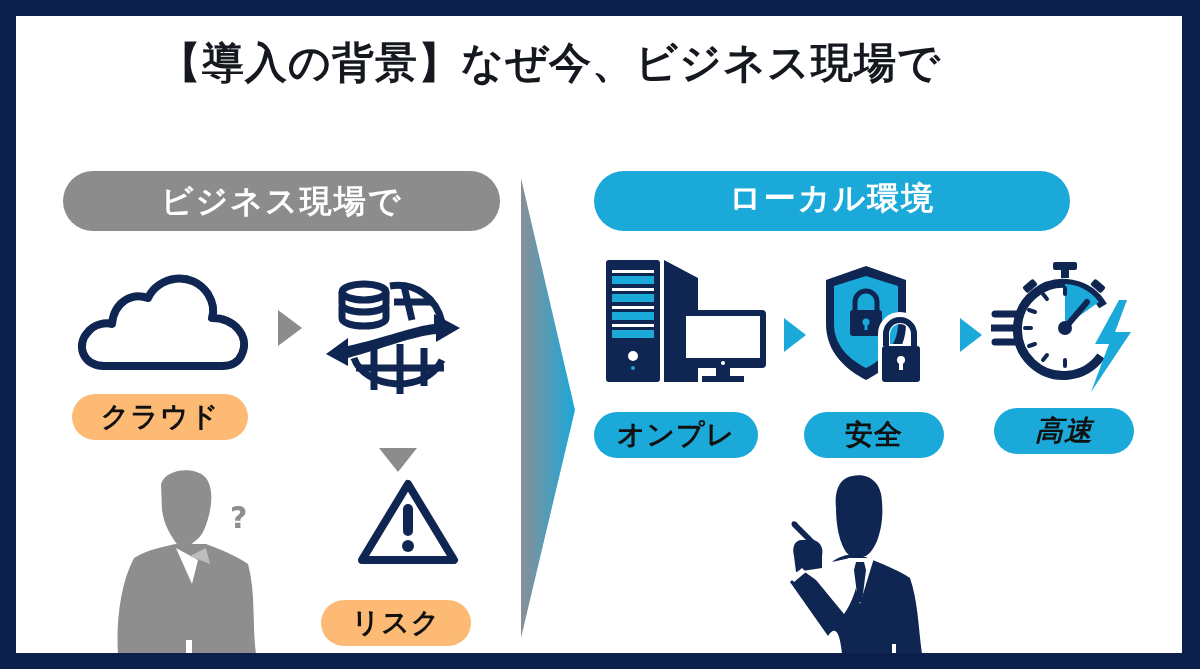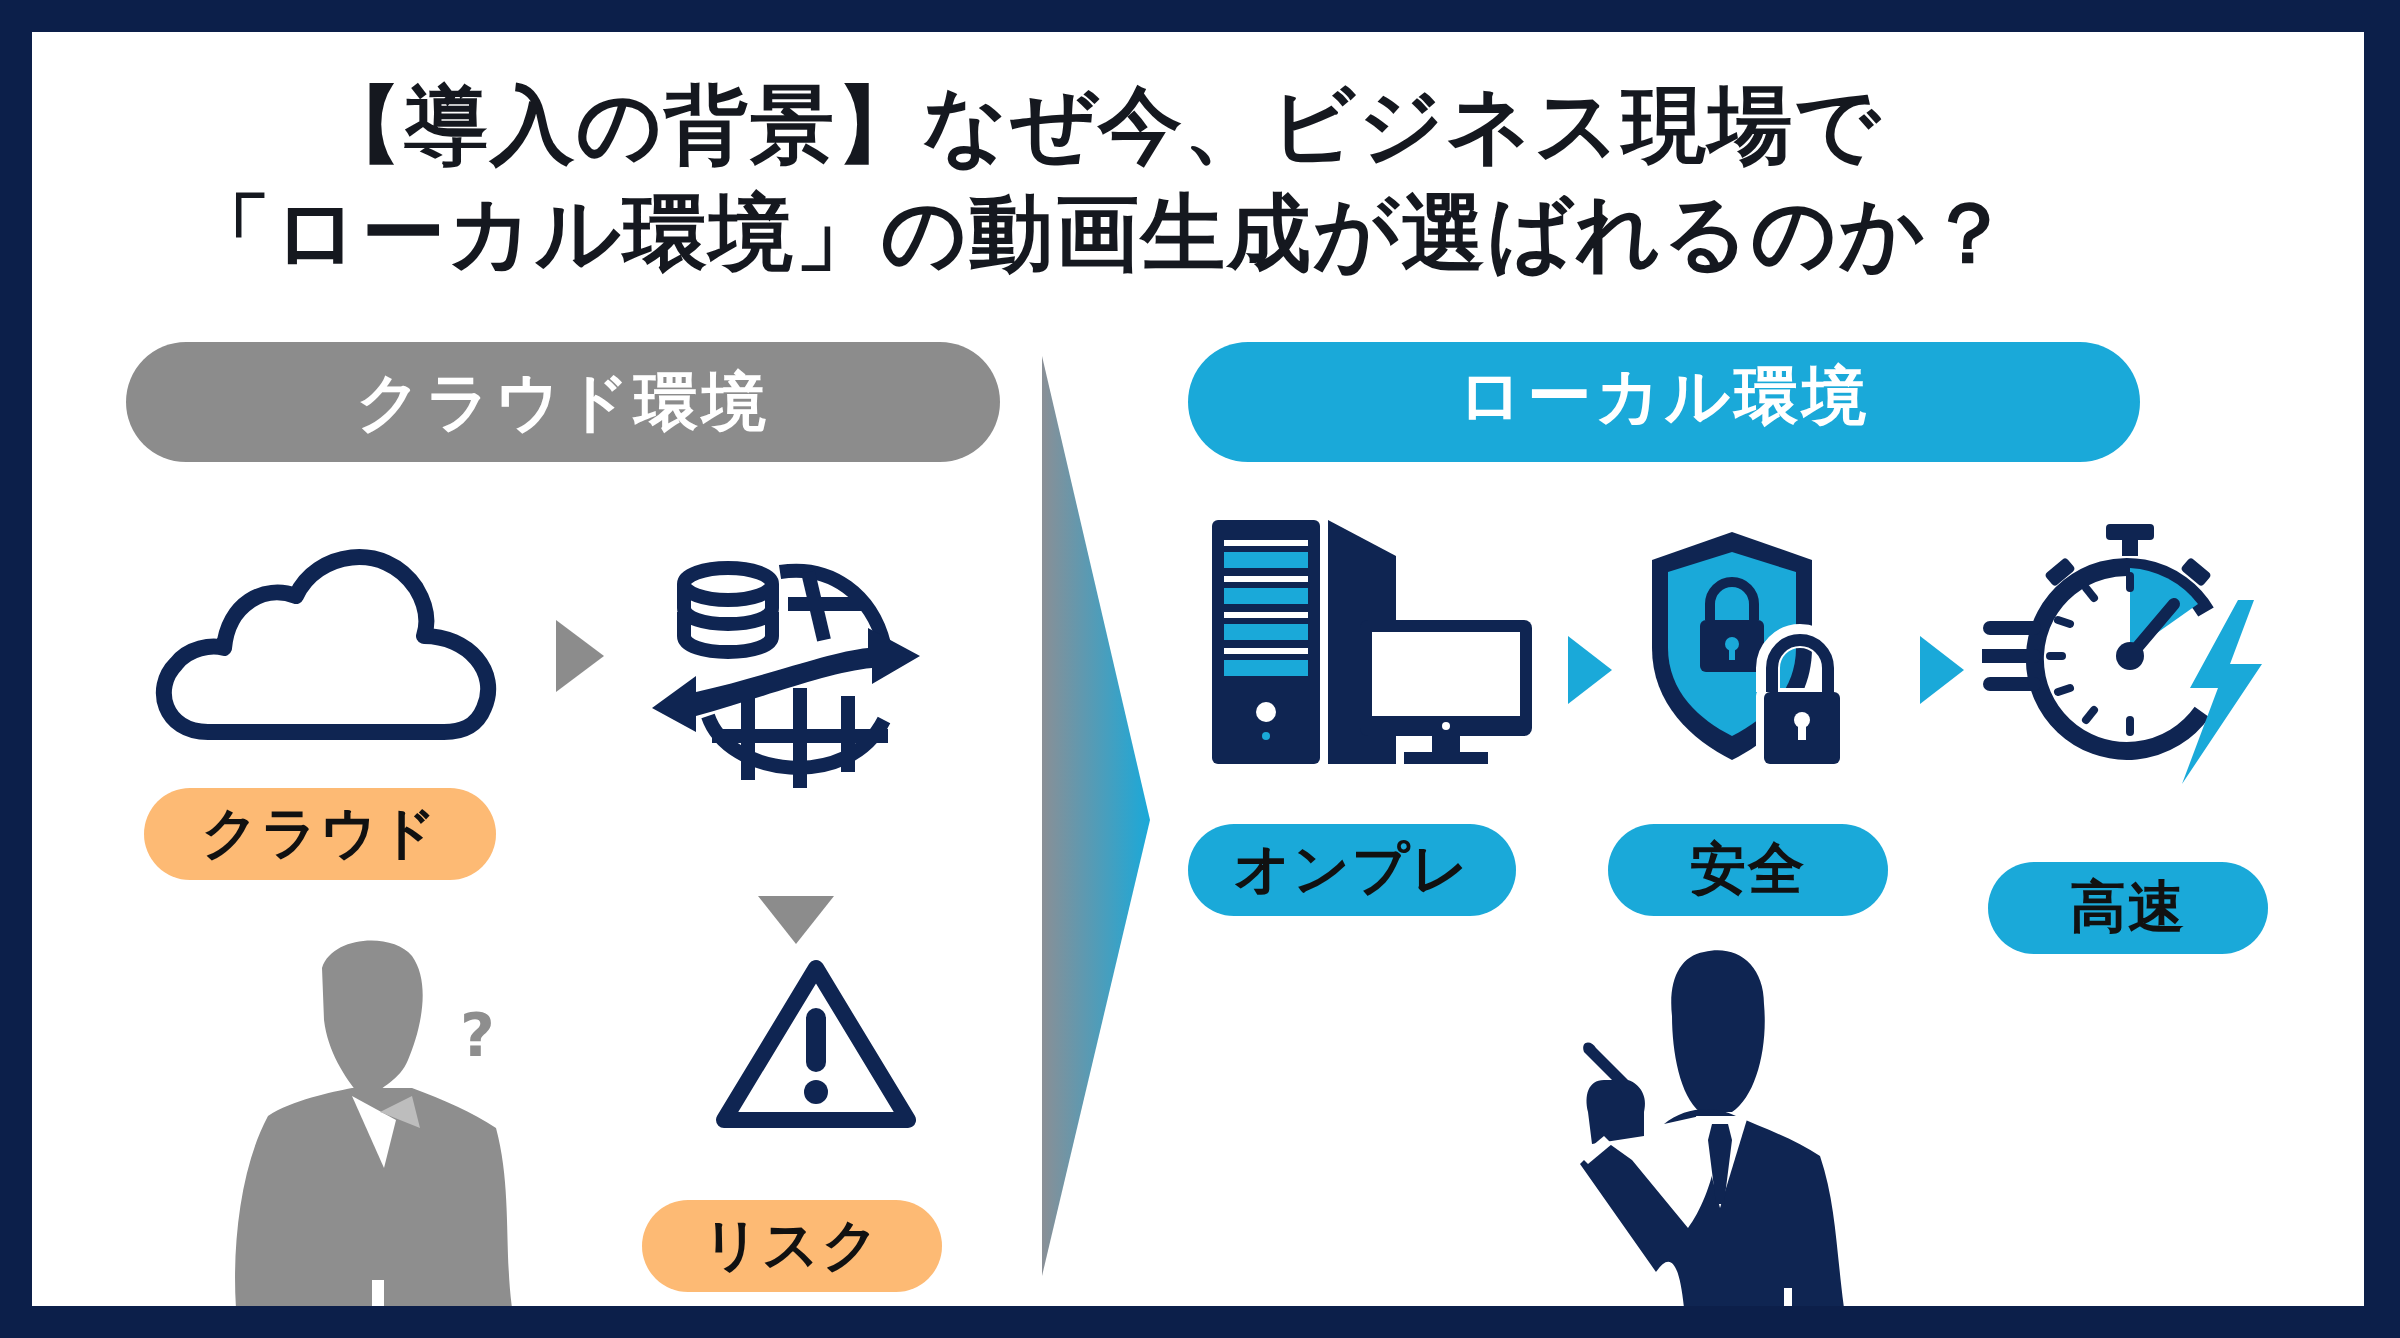--- a/index.html
+++ b/index.html
@@ -23,24 +23,23 @@
   .divider-arrow { position: absolute; left: 505px; top: 162px; }
 </style>
 </head>
 <body>
 
 <div class="frame">
   <div class="panel">
 
     <div class="title">
       <div>【導入の背景】なぜ今、ビジネス現場で</div>
-      <div>「ローカル環境」の動画生成が選ばれるのか？</div>
-    </div>
-
-    <div class="pill-header pill-cloud">クラウド環境</div>
+    </div>
+
+    <div class="pill-header pill-cloud">ビジネス現場で</div>
 
     <div class="icon" style="left:58px; top:250px;">
       <svg width="180" height="110" viewBox="0 0 180 110">
         <path d="M30 100 C8 100 2 78 14 66 C20 58 32 56 38 58 C40 36 58 26 74 32 C84 10 118 4 134 28 C140 38 140 46 138 52 C160 52 176 70 168 88 C164 98 156 100 148 100 Z" fill="#fff" stroke="#0f2552" stroke-width="8" stroke-linejoin="round"></path>
       </svg>
     </div>
 
     <div class="icon" style="left:262px; top:294px;">
       <svg width="24" height="36">
           <polygon points="0,0 24,18 0,36" fill="#8c8c8c"></polygon>
@@ -186,21 +185,21 @@
           <line x1="4" y1="52" x2="26" y2="52"></line>
           <line x1="0" y1="66" x2="26" y2="66"></line>
           <line x1="4" y1="80" x2="26" y2="80"></line>
         </g>
         <polygon points="128,38 104,82 118,82 100,130 140,70 124,70 136,38" fill="#1aa9d9"></polygon>
       </svg>
     </div>
 
     <div class="label-pill blue-pill" style="left:578px; top:380px; width:164px;">オンプレ</div>
     <div class="label-pill blue-pill" style="left:788px; top:380px; width:140px;">安全</div>
-    <div class="label-pill blue-pill" style="left:978px; top:399px; width:140px;">高速</div>
+    <div class="label-pill blue-pill" style="left:978px; top:376px; width:140px;font-style:italic;">高速</div>
 
     <div class="icon" style="left:716px; top:458px;">
       <svg width="240" height="180" viewBox="0 0 240 180">
         <g fill="#0f2552">
           <path d="M120 2 C136 -2 150 8 150 28 C152 50 146 74 134 82 L118 82 C108 74 104 52 104 34 C102 16 108 4 120 2 Z"></path>
           <path d="M64 98 L62 82 C60 74 62 66 70 66 L74 66 L60 52 C58 46 64 46 66 50 L82 66 C88 68 92 74 90 82 L90 94 Z"></path>
           <path d="M84 106 L112 140 C118 132 124 118 126 104 L118 84 L100 88 C110 80 124 78 136 84 C150 90 166 96 178 104 C186 128 186 150 190 180 L110 180 C108 160 104 150 96 162 L58 108 L70 96 Z"></path>
         </g>
         <path d="M116 84 L128 130 L142 84 Z" fill="#fff"></path>
         <path d="M124 88 L132 88 L134 96 L130 128 L126 128 L122 96 Z" fill="#0f2552"></path>

